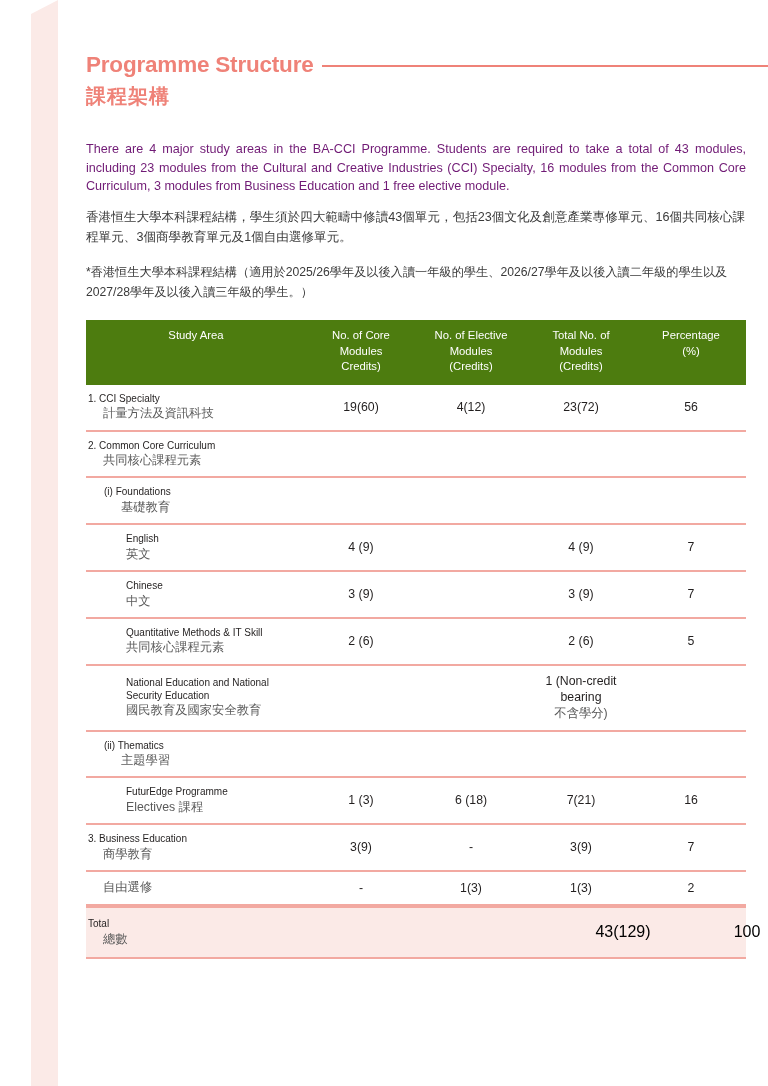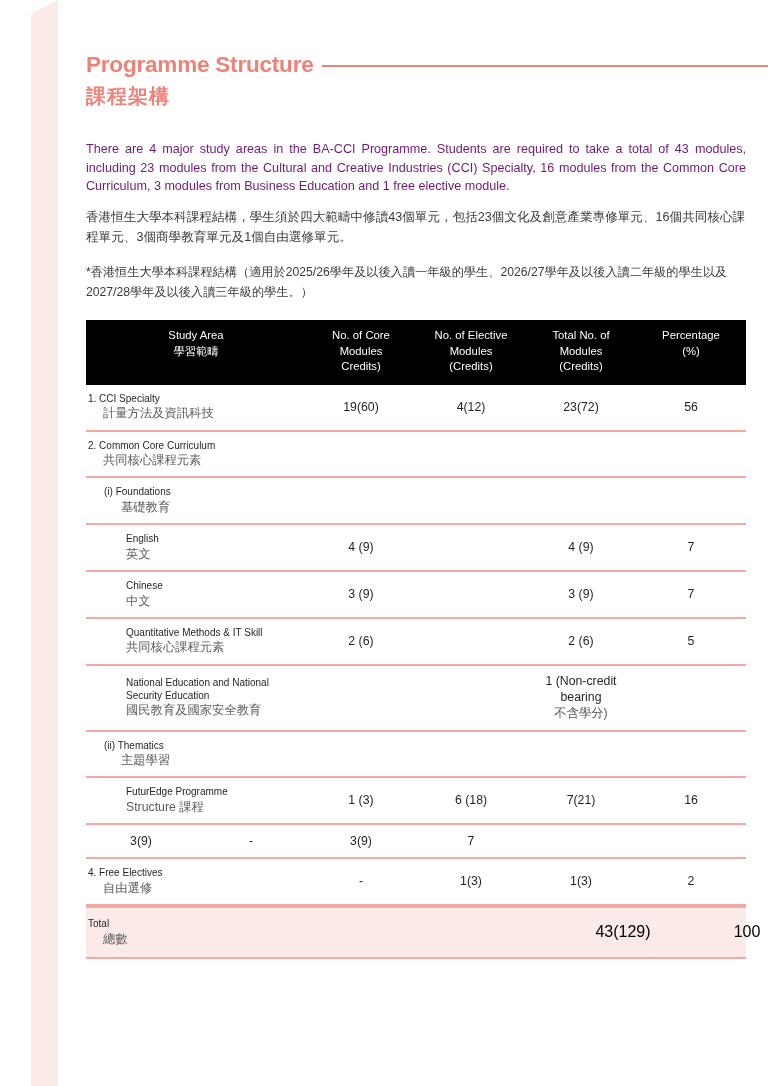--- a/index.html
+++ b/index.html
@@ -106,21 +106,21 @@
     top: 320px;
     width: 660px;
   }
   .trow {
     display: flex;
     align-items: center;
     width: 100%;
     border-bottom: 2px solid #f2a9a1;
   }
   .thead {
-    background: #000000;
+    background: #4d7c0f;
     border-bottom: none;
     padding: 8px 0 10px 0;
     align-items: flex-start;
   }
   .thead .c {
     color: #ffffff;
     font-size: 11.3px;
     line-height: 1.38;
     text-align: center;
     font-weight: normal;
@@ -189,21 +189,20 @@
 
   <div class="para para-en">There are 4 major study areas in the BA-CCI Programme. Students are required to take a total of 43 modules, including 23 modules from the Cultural and Creative Industries (CCI) Specialty, 16 modules from the Common Core Curriculum, 3 modules from Business Education and 1 free elective module.</div>
   <div class="para para-zh">香港恒生大學本科課程結構，學生須於四大範疇中修讀43個單元，包括23個文化及創意產業專修單元、16個共同核心課程單元、3個商學教育單元及1個自由選修單元。</div>
   <div class="para para-note">*香港恒生大學本科課程結構（適用於2025/26學年及以後入讀一年級的學生、2026/27學年及以後入讀二年級的學生以及2027/28學年及以後入讀三年級的學生。）</div>
 
   <div class="tbl">
 
     <div class="trow thead">
       <div class="c c0">
         <div>Study Area</div>
-        <div>學習範疇</div>
       </div>
       <div class="c c1">
         <div>No. of Core</div>
         <div>Modules</div>
         <div>Credits)</div>
       </div>
       <div class="c c2">
         <div>No. of Elective</div>
         <div>Modules</div>
         <div>(Credits)</div>
@@ -302,36 +301,39 @@
             <div class="lbl-zh">主題學習</div>
           </div>
           <div class="c c1"></div>
           <div class="c c2"></div>
           <div class="c c3"></div>
           <div class="c c4"></div>
         </div>
         <div class="trow body-row">
           <div class="c c0 ind2 multi">
             <div class="lbl-en">FuturEdge Programme</div>
-            <div class="lbl-zh">Structure 課程</div>
+            <div class="lbl-zh">Electives 課程</div>
           </div>
           <div class="c c1">1 (3)</div>
           <div class="c c2">6 (18)</div>
           <div class="c c3">7(21)</div>
           <div class="c c4">16</div>
         </div>
         <div class="trow body-row">
+          <div class="c c0 ind0 multi">
+            <div class="lbl-en">3. Business Education</div>
+            <div class="lbl-zh">商學教育</div>
+          </div>
           <div class="c c1">3(9)</div>
           <div class="c c2">-</div>
           <div class="c c3">3(9)</div>
           <div class="c c4">7</div>
         </div>
         <div class="trow body-row">
           <div class="c c0 ind0 multi">
-            <div class="lbl-en">4. Free Electives</div>
             <div class="lbl-zh">自由選修</div>
           </div>
           <div class="c c1">-</div>
           <div class="c c2">1(3)</div>
           <div class="c c3">1(3)</div>
           <div class="c c4">2</div>
         </div>
       </div>
 
     <div class="trow total-row">

